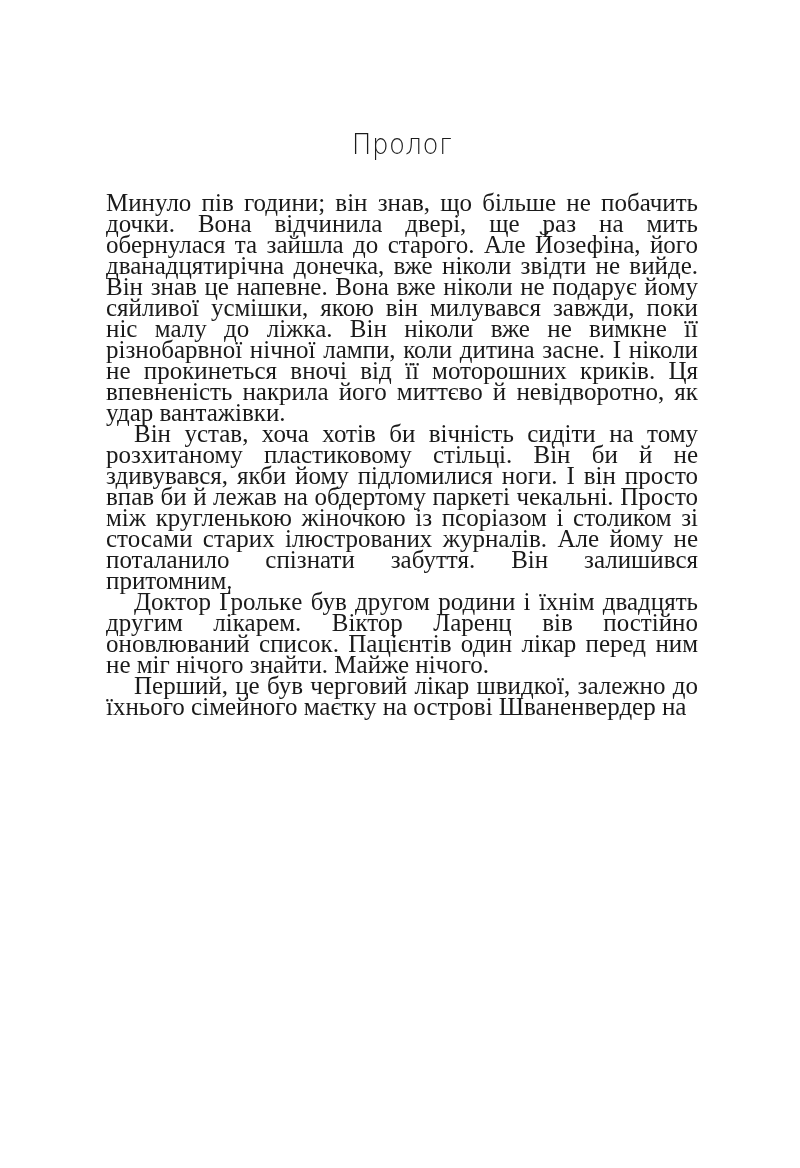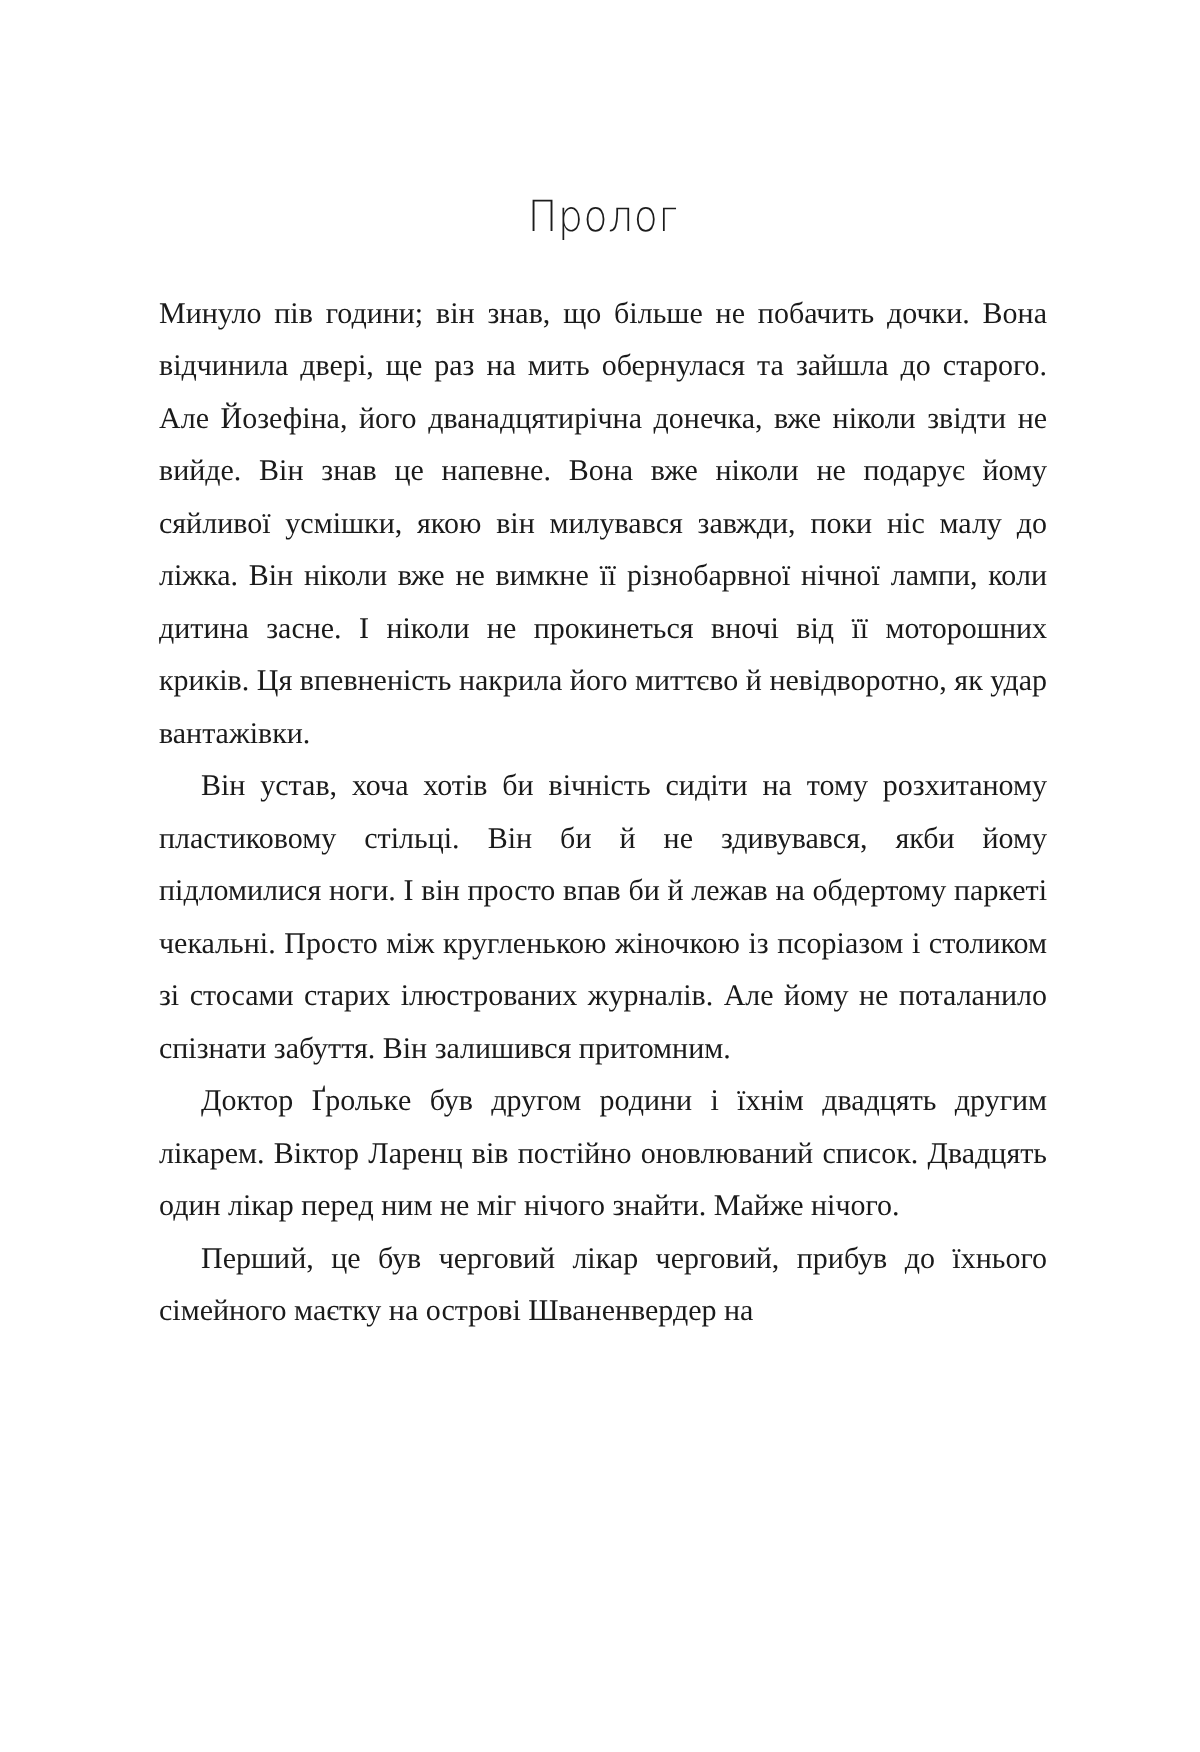--- a/index.html
+++ b/index.html
@@ -42,22 +42,22 @@
     margin: 0 0 30px 0;
     padding: 0;
     font-stretch: condensed;
     transform: scaleX(0.92);
     transform-origin: center center;
   }
 
   p.body-par {
     margin: 0;
     padding: 0;
-    font-size: 20px;
-    line-height: 35px;
+    font-size: 25px;
+    line-height: 21px;
     text-align: justify;
     text-justify: inter-word;
     hyphens: manual;
     -webkit-hyphens: manual;
     word-spacing: 0px;
   }
 
   p.body-par.indent {
     text-indent: 28px;
   }
@@ -98,18 +98,18 @@
   <div class="text-column">
 
     <h1 class="chapter-title">Пролог</h1>
 
     <p class="body-par no-indent">Минуло пів години; він знав, що більше не побачить дочки. Вона відчинила двері, ще раз на мить обернулася та зайшла до старого. Але Йозефіна, його дванадцятирічна донечка, вже ніколи звідти не вийде. Він знав це напевне. Вона вже ніколи не подарує йому сяйливої усмішки, якою він милувався завжди, поки ніс малу до ліжка. Він ніколи вже не вимкне її різнобарвної нічної лампи, коли дитина засне. І ніколи не прокинеться вночі від її моторошних криків. Ця впевненість накрила його миттєво й невідворотно, як удар вантажівки.</p>
 
     <p class="body-par indent">Він устав, хоча хотів би вічність сидіти на тому розхитаному пластиковому стільці. Він би й не здивувався, якби йому підломилися ноги. І він просто впав би й лежав на обдертому паркеті чекальні. Просто між кругленькою жіночкою із псоріазом і столиком зі стосами старих ілюстрованих журналів. Але йому не поталанило спізнати забуття. Він залишився притомним.</p>
 
 
 
-    <p class="body-par indent">Доктор Ґролькe був другом родини і їхнім двадцять другим лікарем. Віктор Ларенц вів постійно оновлюваний список. Двадцять один лікар перед ним не міг нічого знайти. Майже нічого.</p>
+    <p class="body-par indent">Доктор Ґролькe був другом родини і їхнім двадцять другим лікарем. Віктор Ларенц вів постійно оновлюваний список. Пацієнтів один лікар перед ним не міг нічого знайти. Майже нічого.</p>
 
-    <p class="body-par indent page-tail">Перший, це був черговий лікар черговий, прибув до їхнього сімейного маєтку на острові Шваненвердер на</p>
+    <p class="body-par indent page-tail">Перший, це був черговий лікар швидкої, залежно до їхнього сімейного маєтку на острові Шваненвердер на</p>
 
   </div>
 </div>
 
 </body></html>

